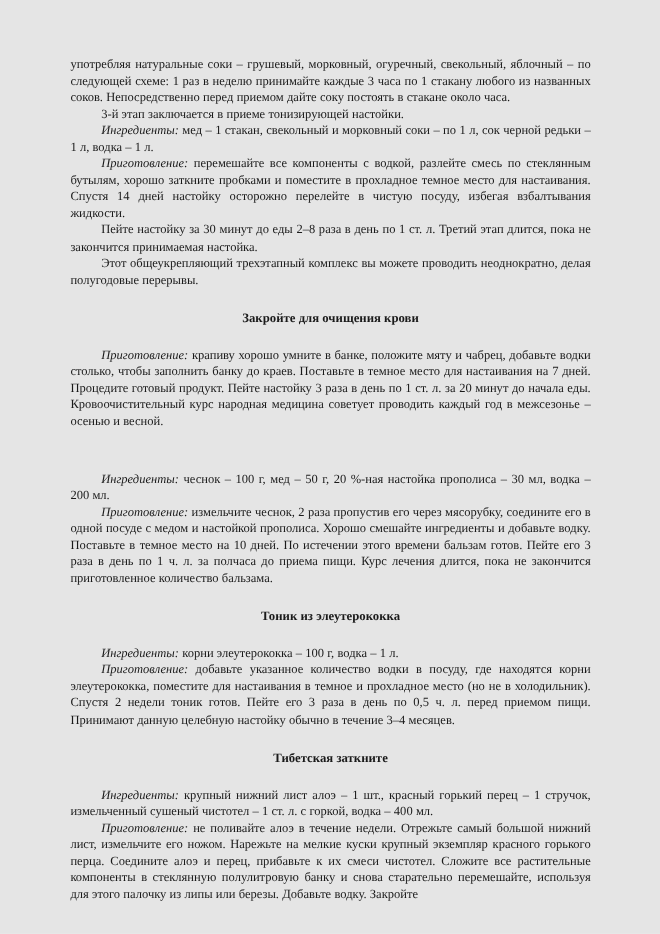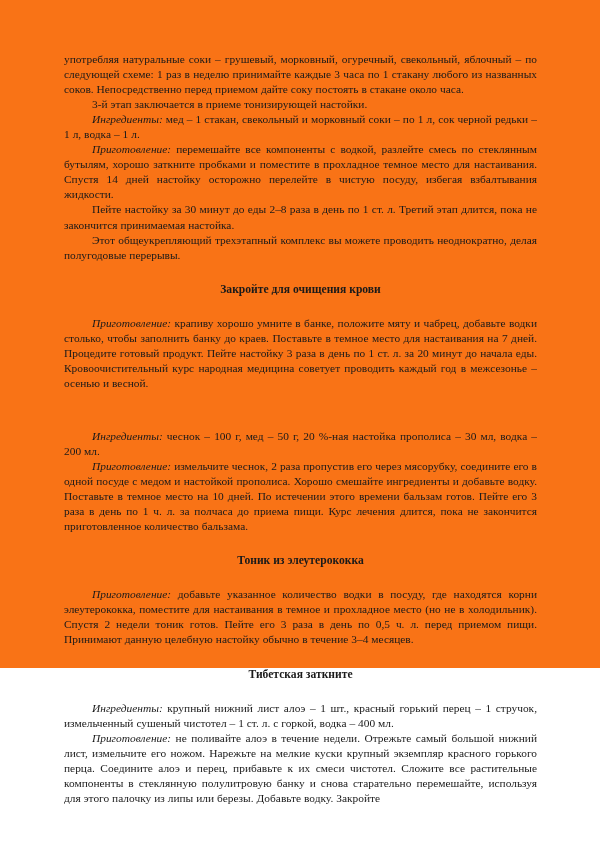--- a/index.html
+++ b/index.html
@@ -11,22 +11,22 @@
   body {
     width: 600px;
     height: 849px;
     overflow: hidden;
     font-family: "Liberation Serif", "DejaVu Serif", serif;
     color: #1a1a1a;
   }
   .page {
     position: relative;
     width: 600px;
-    height: 668px;
-    background: #f97316;
+    height: 849px;
+    background: #e5e5e5;
     box-sizing: border-box;
   }
   .content {
     position: absolute;
     left: 64px;
     top: 52px;
     width: 473px;
   }
   p.para {
     margin: 0;
@@ -68,20 +68,21 @@
       <h2 class="heading">Закройте для очищения крови</h2>
       <div class="spacer-after-heading"></div>
       <p class="para"><em class="lead">Приготовление:</em><span>  крапиву хорошо умните в банке, положите мяту и чабрец, добавьте водки столько, чтобы заполнить банку до краев. Поставьте в темное место для настаивания на 7 дней. Процедите готовый продукт. Пейте настойку 3 раза в день по 1 ст. л. за 20 минут до начала еды. Кровоочистительный курс народная медицина советует проводить каждый год в межсезонье – осенью и весной.</span></p>
       <div class="spacer-before-heading"></div>
       <div class="spacer-after-heading"></div>
       <p class="para"><em class="lead">Ингредиенты:</em><span>  чеснок – 100 г, мед – 50 г, 20 %-ная настойка прополиса – 30 мл, водка – 200 мл.</span></p>
       <p class="para"><em class="lead">Приготовление:</em><span>  измельчите чеснок, 2 раза пропустив его через мясорубку, соедините его в одной посуде с медом и настойкой прополиса. Хорошо смешайте ингредиенты и добавьте водку. Поставьте в темное место на 10 дней. По истечении этого времени бальзам готов. Пейте его 3 раза в день по 1 ч. л. за полчаса до приема пищи. Курс лечения длится, пока не закончится приготовленное количество бальзама.</span></p>
       <div class="spacer-before-heading"></div>
       <h2 class="heading">Тоник из элеутерококка</h2>
       <div class="spacer-after-heading"></div>
+      <p class="para"><em class="lead">Ингредиенты:</em><span>  корни элеутерококка – 100 г, водка – 1 л.</span></p>
       <p class="para"><em class="lead">Приготовление:</em><span>  добавьте указанное количество водки в посуду, где находятся корни элеутерококка, поместите для настаивания в темное и прохладное место (но не в холодильник). Спустя 2 недели тоник готов. Пейте его 3 раза в день по 0,5 ч. л. перед приемом пищи. Принимают данную целебную настойку обычно в течение 3–4 месяцев.</span></p>
       <div class="spacer-before-heading"></div>
       <h2 class="heading">Тибетская заткните</h2>
       <div class="spacer-after-heading"></div>
       <p class="para"><em class="lead">Ингредиенты:</em><span>  крупный нижний лист алоэ – 1 шт., красный горький перец – 1 стручок, измельченный сушеный чистотел – 1 ст. л. с горкой, водка – 400 мл.</span></p>
       <p class="para"><em class="lead">Приготовление:</em><span>  не поливайте алоэ в течение недели. Отрежьте самый большой нижний лист, измельчите его ножом. Нарежьте на мелкие куски крупный экземпляр красного горького перца. Соедините алоэ и перец, прибавьте к их смеси чистотел. Сложите все растительные компоненты в стеклянную полулитровую банку и снова старательно перемешайте, используя для этого палочку из липы или березы. Добавьте водку. Закройте</span></p>
     </div>
 </div>
 
 </body></html>

